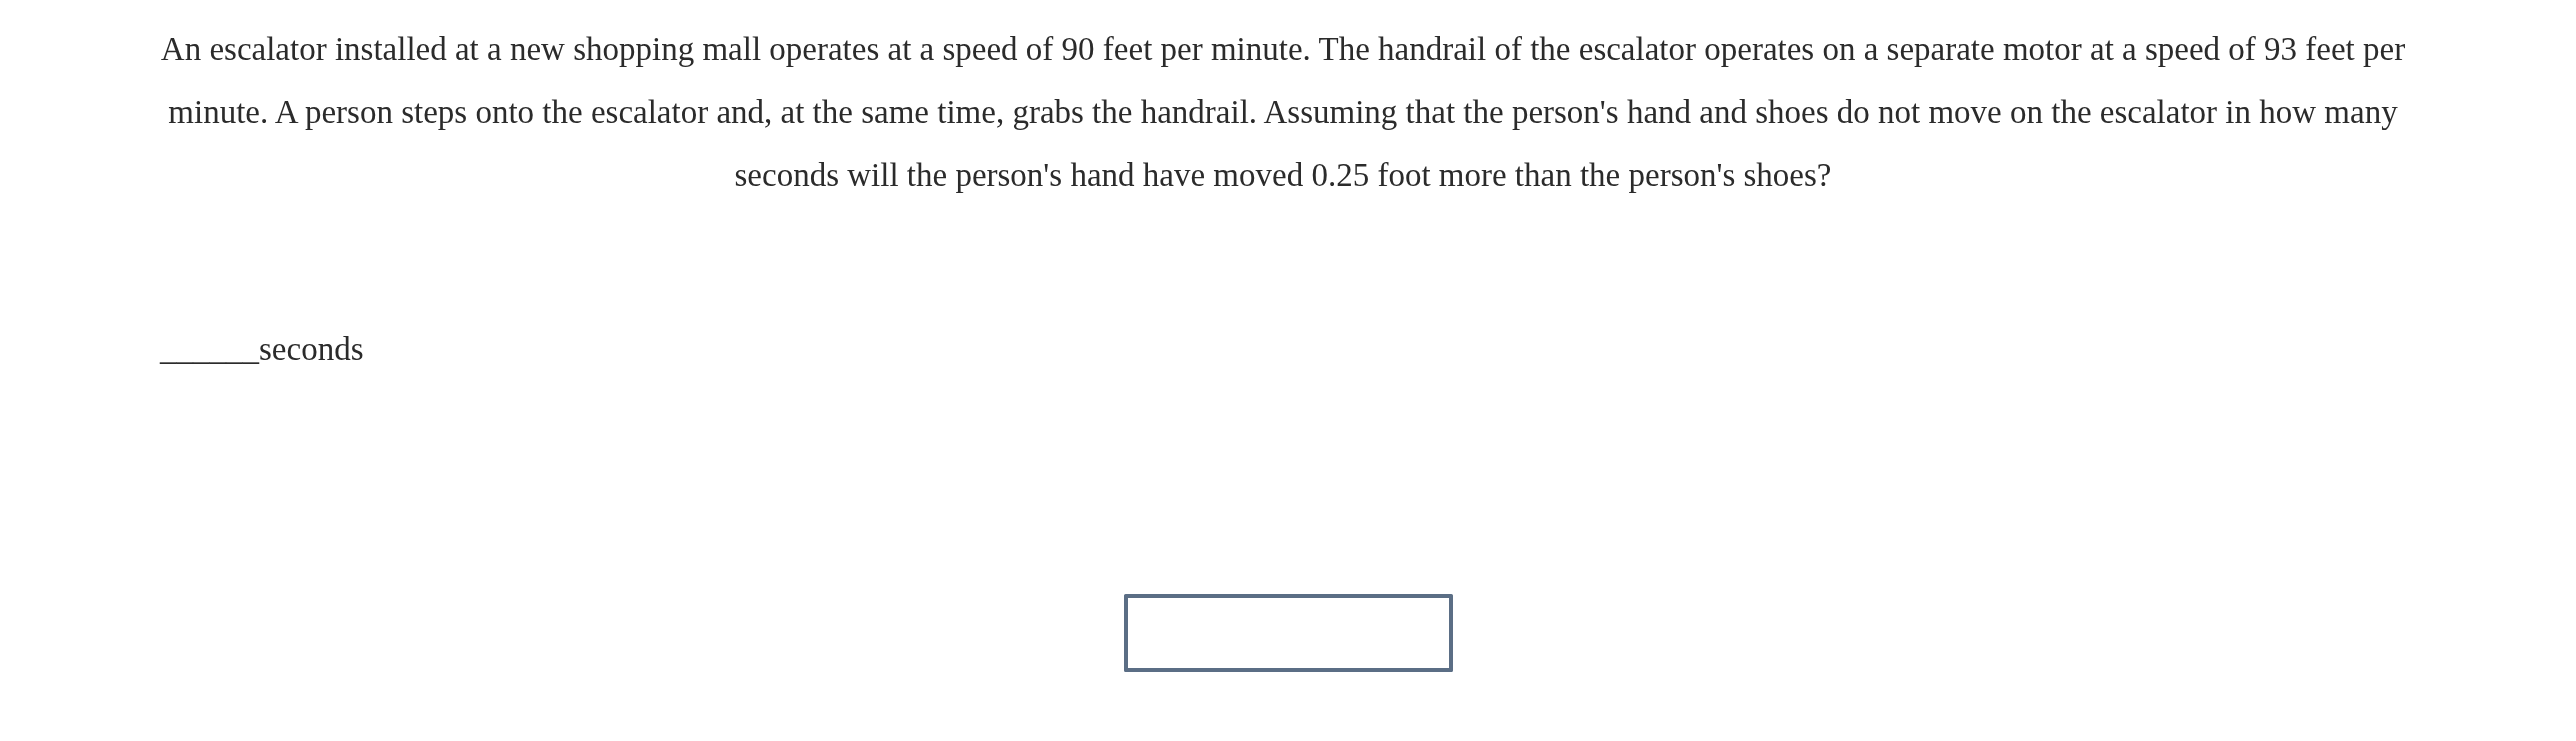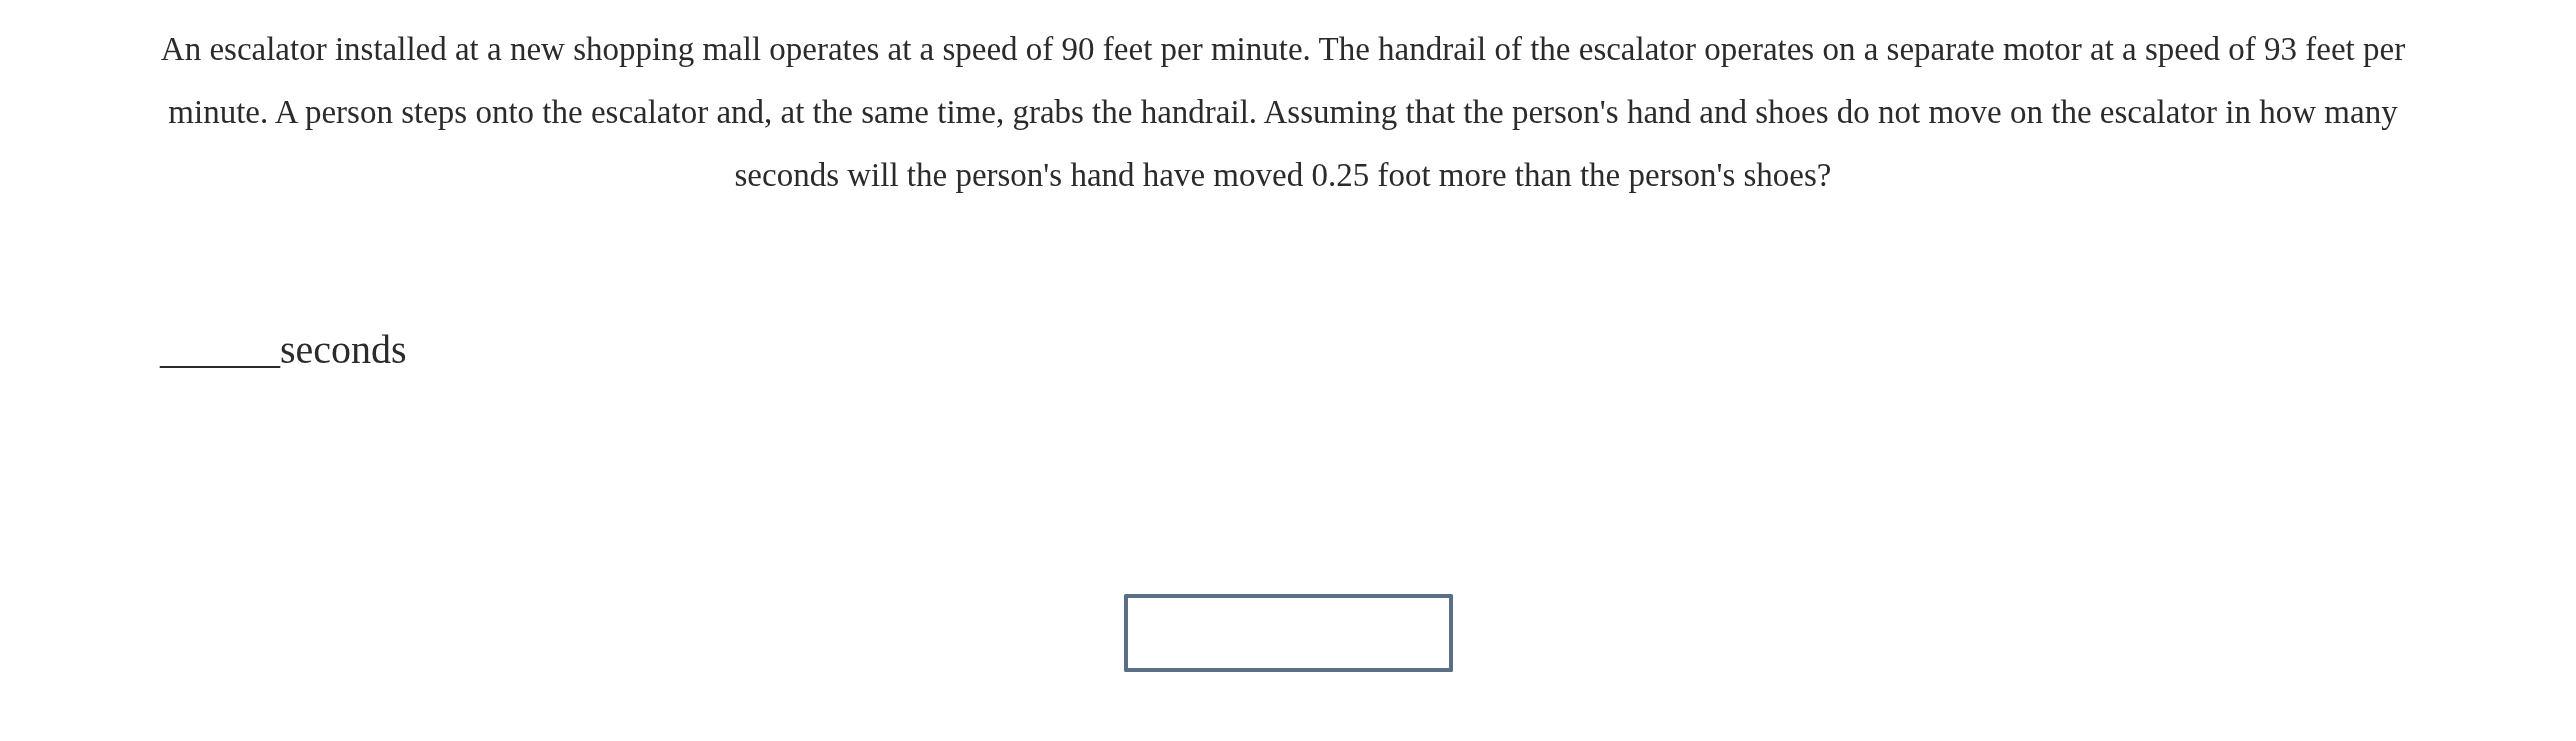--- a/index.html
+++ b/index.html
@@ -33,21 +33,21 @@
     line-height: 63px;
     color: #2b2b2b;
     font-family: "Liberation Serif", serif;
     text-align: center;
     white-space: pre-wrap;
   }
   .answer-line {
     position: absolute;
     left: 160px;
     top: 330px;
-    font-size: 40px;
+    font-size: 33px;
     line-height: 39px;
     color: #2b2b2b;
     font-family: "Liberation Serif", serif;
     white-space: pre;
   }
   .answer-input {
     position: absolute;
     left: 1124px;
     top: 594px;
     width: 329px;

